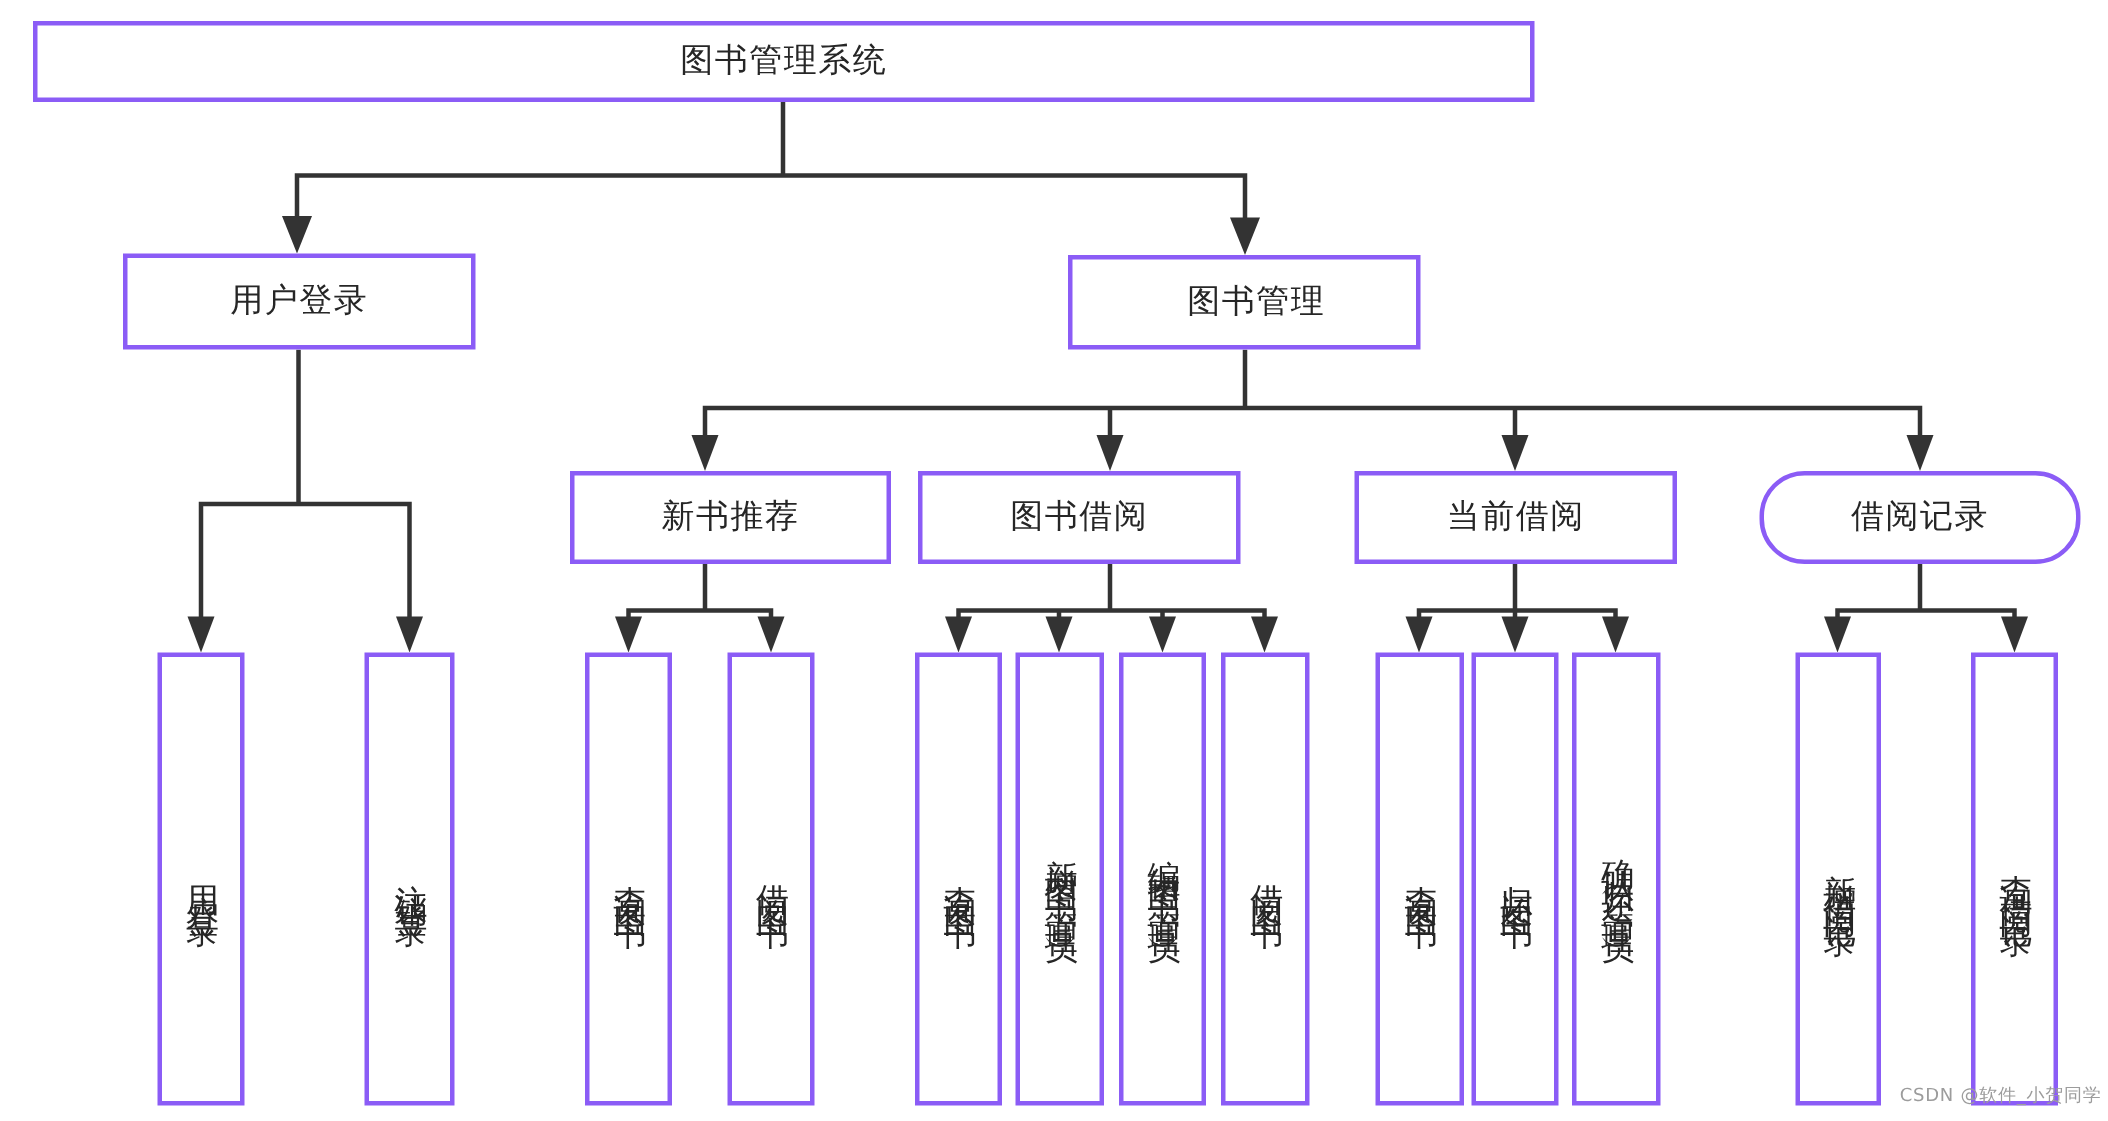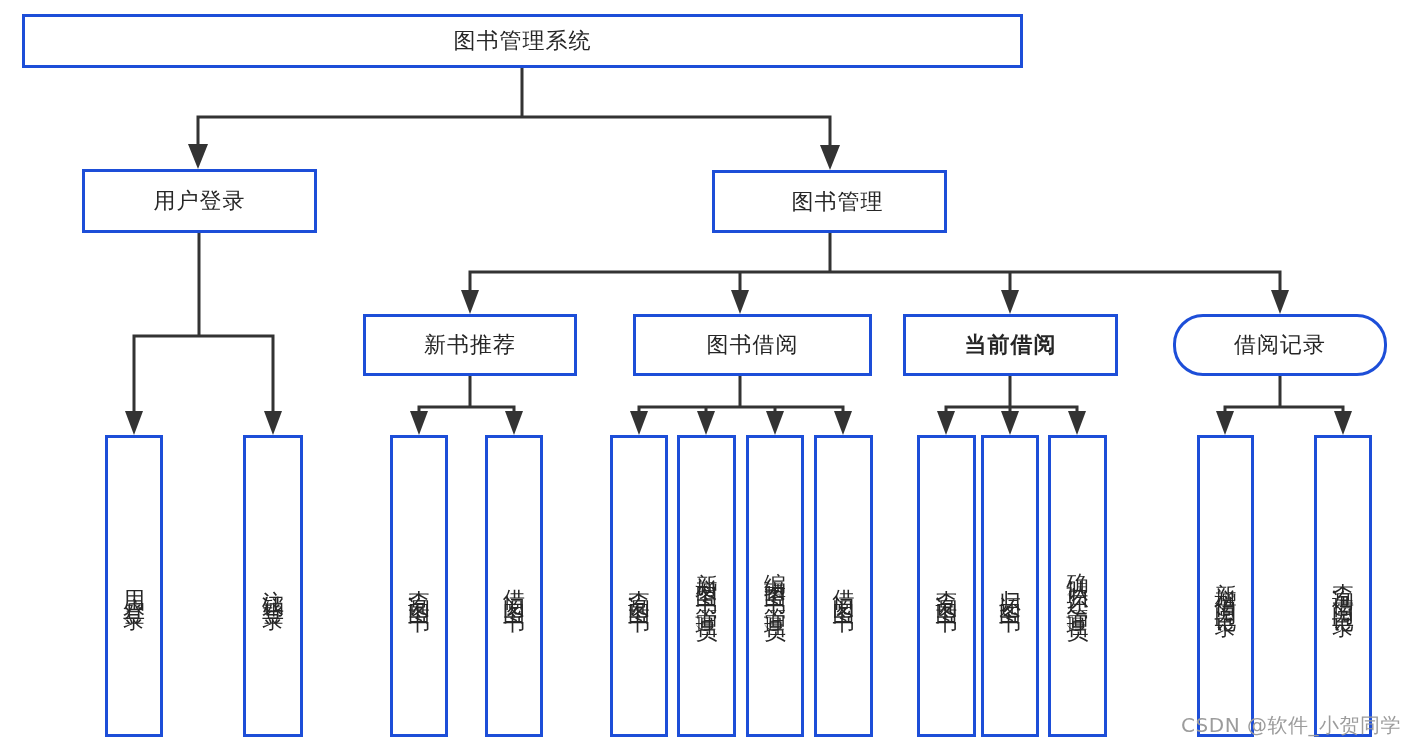--- a/index.html
+++ b/index.html
@@ -26,21 +26,21 @@
     stroke-width: 3;
     stroke-linejoin: miter;
   }
   .connectors polygon {
     fill: #333333;
     stroke: none;
   }
 
   .node {
     position: absolute;
-    border: 3px solid #1d4ed8;
+    border: 3px solid #8b5cf6;
     background: #ffffff;
     color: #262626;
     display: flex;
     align-items: center;
     justify-content: center;
     font-size: 22px;
     letter-spacing: 1px;
     line-height: 1;
     text-align: right;
   }
@@ -49,21 +49,21 @@
     writing-mode: vertical-rl;
     letter-spacing: 7px;
     font-size: 22px;
     padding: 6px 0;
   }
 
   .watermark {
     position: absolute;
     right: 4px;
     bottom: 8px;
-    font-size: 20px;
+    font-size: 12px;
     color: #9c9c9c;
     letter-spacing: 0.5px;
     z-index: 10;
     white-space: nowrap;
   }
 </style>
 </head>
 <body>
 
 <div class="canvas">
@@ -116,23 +116,23 @@
       <polygon points="1216,411 1234,411 1225,435"></polygon>
       <polygon points="1334,411 1352,411 1343,435"></polygon>
     </g>
   </svg>
 
   <div class="node" style="left:22px; top:14px; width:1001px; height:54px;">图书管理系统</div>
 
   <div class="node" style="left:82px; top:169px; width:235px; height:64px;">用户登录</div>
   <div class="node" style="left:712px; top:170px; width:235px; height:63px;padding-left:16px;">图书管理</div>
 
-  <div class="node" style="left:363px; top:314px; width:214px; height:62px;">新书推荐</div>
-  <div class="node" style="left:633px; top:314px; width:239px; height:62px;">图书借阅</div>
-  <div class="node" style="left:903px; top:314px; width:215px; height:62px;font-weight:bold;">当前借阅</div>
+  <div class="node" style="left:380px; top:314px; width:214px; height:62px;">新书推荐</div>
+  <div class="node" style="left:612px; top:314px; width:215px; height:62px;">图书借阅</div>
+  <div class="node" style="left:903px; top:314px; width:215px; height:62px;">当前借阅</div>
   <div class="node" style="left:1173px; top:314px; width:214px; height:62px;border-radius:30px;">借阅记录</div>
 
   <div class="node leaf" style="left:105px; top:435px; width:58px; height:302px;">用户登录</div>
   <div class="node leaf" style="left:243px; top:435px; width:60px; height:302px;">注销登录</div>
 
   <div class="node leaf" style="left:390px; top:435px; width:58px; height:302px;">查询图书</div>
   <div class="node leaf" style="left:485px; top:435px; width:58px; height:302px;">借阅图书</div>
 
   <div class="node leaf" style="left:610px; top:435px; width:58px; height:302px;">查询图书</div>
   <div class="node leaf" style="left:677px; top:435px; width:59px; height:302px;">新增图书（管理员）</div>

